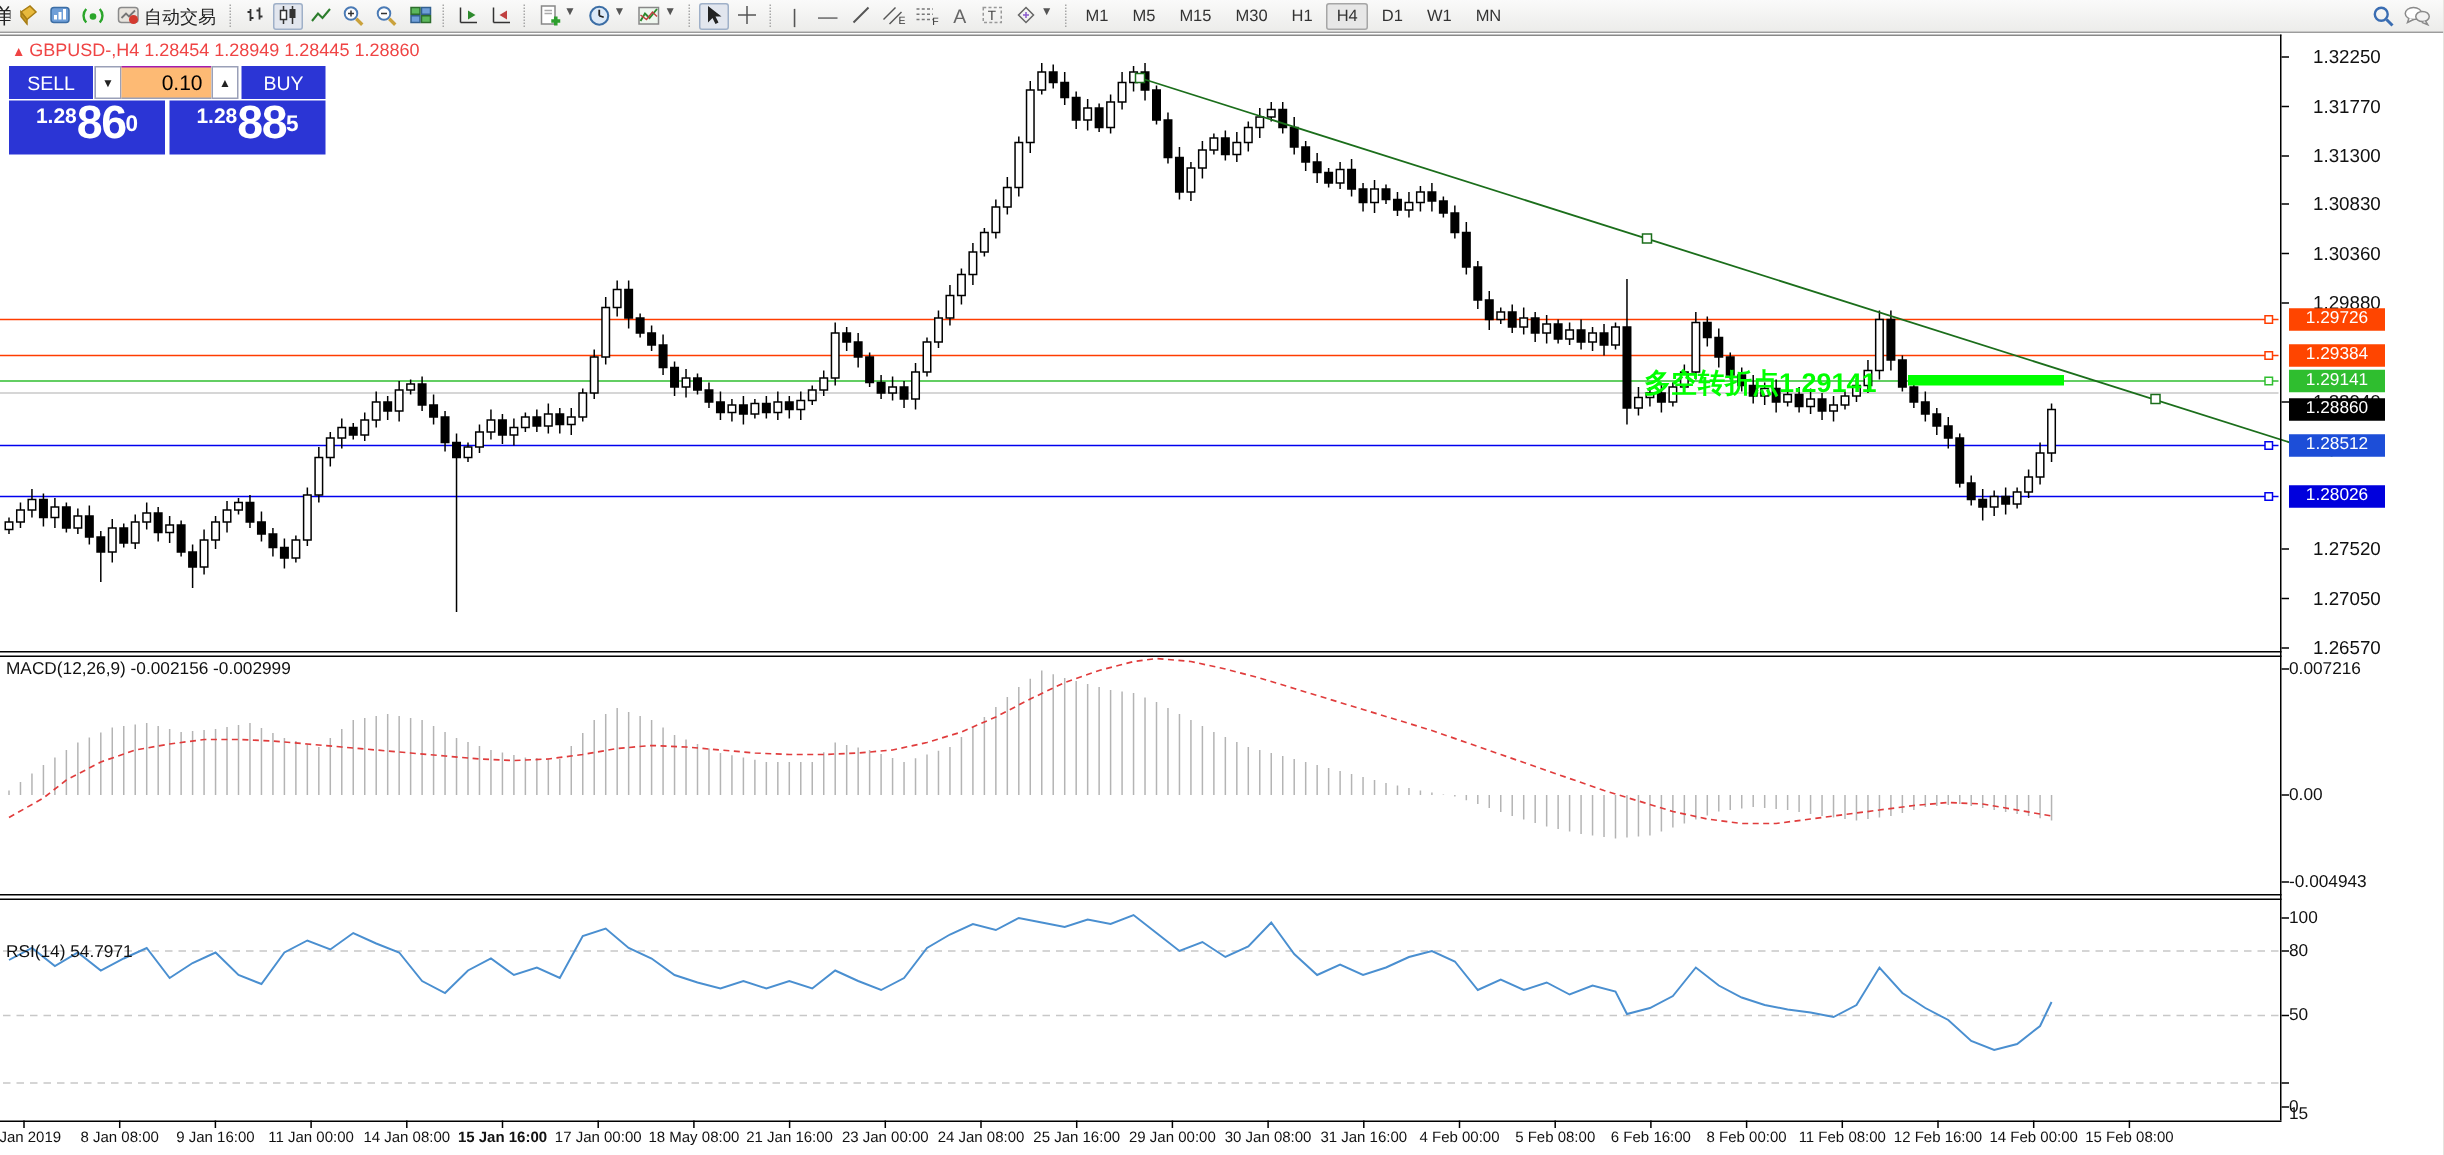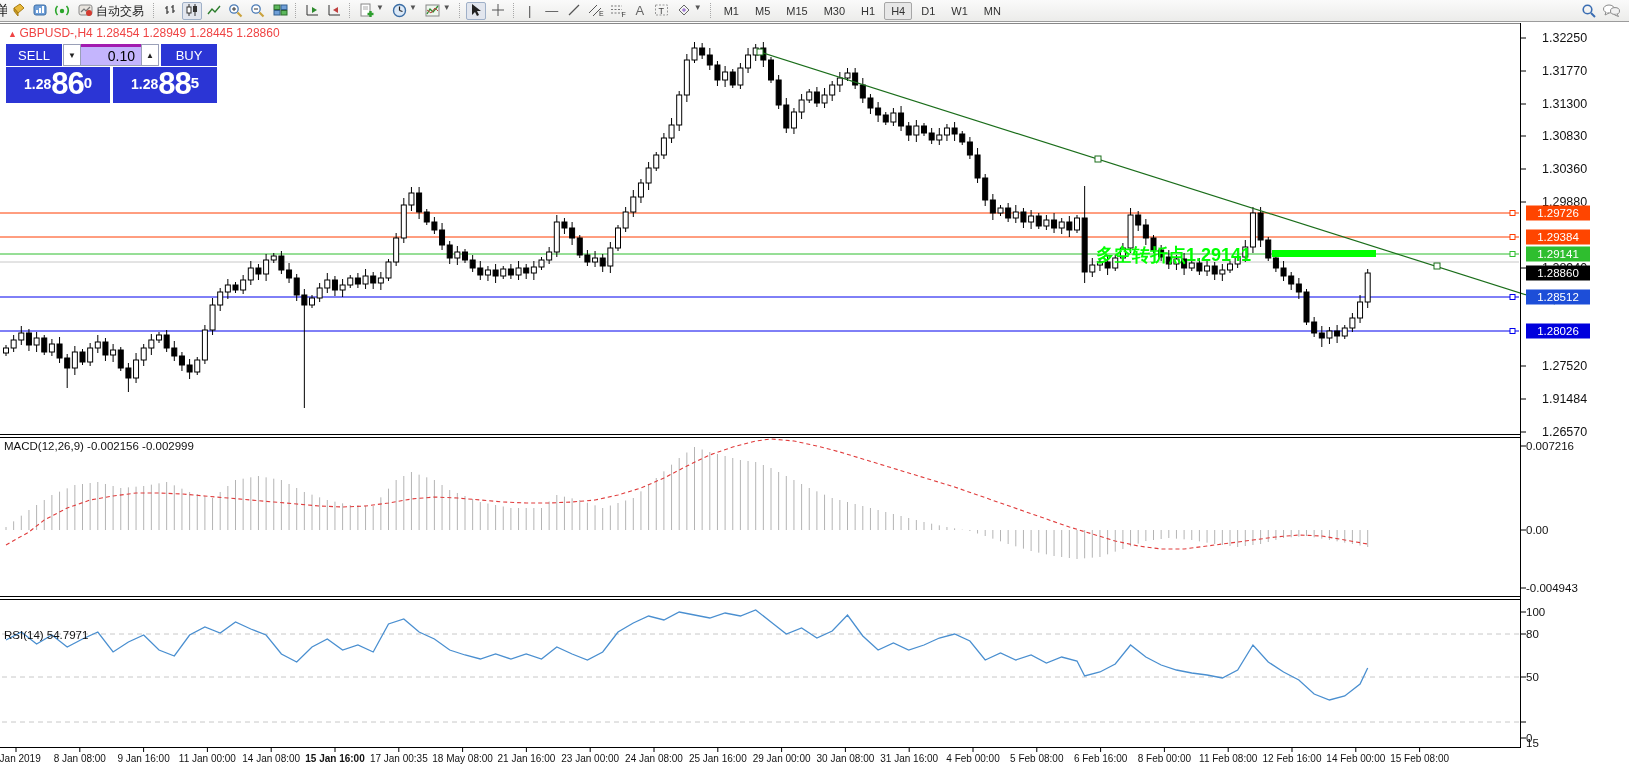--- a/index.html
+++ b/index.html
@@ -29,24 +29,24 @@
     color:#fff;font-size:11.5px;transform:translateY(-50%);}
   .date-label{position:absolute;top:753px;font-size:10px;color:#111;transform:translateX(-50%);white-space:nowrap;}
 
   
   .panel{position:absolute;left:6px;top:44px;width:211px;height:59px;}
   .p-row1{position:absolute;left:0;top:0;width:211px;height:22px;display:flex;}
   .p-sell,.p-buy{background:#2b35d5;color:#fff;font-size:13px;display:flex;align-items:center;justify-content:center;}
   .p-sell{width:56px;border-right:1px solid #fff;}
   .p-buy{width:56px;border-left:1px solid #fff;margin-left:auto;}
   .p-spin{width:18px;background:#fff;border:1px solid #9aa0b8;box-sizing:border-box;display:flex;align-items:center;justify-content:center;font-size:8px;color:#222;}
-  .p-vol{width:60px;background:#c4b5fd;border-top:3px solid #a21caf;border-bottom:1px solid #9aa0b8;box-sizing:border-box;
+  .p-vol{width:60px;background:#fdba74;border-top:1px solid #a21caf;border-bottom:1px solid #9aa0b8;box-sizing:border-box;
     font-size:14px;color:#000;display:flex;align-items:center;justify-content:flex-end;padding-right:6px;}
   .p-prices{position:absolute;left:0;top:23px;width:211px;height:36px;display:flex;}
-  .p-price{background:#2b35d5;color:#fff;display:flex;align-items:center;justify-content:center;padding-bottom:2px;}
+  .p-price{background:#2b35d5;color:#fff;display:flex;align-items:flex-start;justify-content:center;padding-bottom:2px;}
   .p-price.sell{width:104px;margin-right:3px;}
   .p-price.buy{width:104px;}
   .pp-small{font-size:14px;font-weight:bold;line-height:20px;}
   .pp-big{font-size:31px;font-weight:bold;line-height:30px;letter-spacing:-1px;}
   .pp-sup{font-size:15px;font-weight:bold;line-height:32px;align-self:flex-start;}
 
   .chart-title{position:absolute;left:8px;top:26px;font-size:12px;color:#ef4444;}
   .annotation{position:absolute;font-weight:bold;font-size:18px;white-space:nowrap;z-index:5;}
 
   svg text{font-family:"Liberation Sans",sans-serif;}
@@ -901,21 +901,21 @@
 
   <div id="axis-labels">
       <div class="axis-label" style="top: 38px;">1.32250</div>
       <div class="axis-label" style="top: 71px;">1.31770</div>
       <div class="axis-label" style="top: 104px;">1.31300</div>
       <div class="axis-label" style="top: 136px;">1.30830</div>
       <div class="axis-label" style="top: 169px;">1.30360</div>
       <div class="axis-label" style="top: 202px;">1.29880</div>
       <div class="axis-label" style="top: 268px;">1.28940</div>
       <div class="axis-label" style="top: 366px;">1.27520</div>
-      <div class="axis-label" style="top: 399px;">1.91484</div>
+      <div class="axis-label" style="top: 399px;">1.27050</div>
       <div class="axis-label" style="top: 432px;">1.26570</div>
       <div class="axis-label" style="top: 446px; left: 1526px; font-size: 11.5px;">0.007216</div>
       <div class="axis-label" style="top: 530px; left: 1526px; font-size: 11.5px;">0.00</div>
       <div class="axis-label" style="top: 588px; left: 1526px; font-size: 11.5px;">-0.004943</div>
       <div class="axis-label" style="top: 612px; left: 1526px; font-size: 11.5px;">100</div>
       <div class="axis-label" style="top: 634px; left: 1526px; font-size: 11.5px;">80</div>
       <div class="axis-label" style="top: 677px; left: 1526px; font-size: 11.5px;">50</div>
       <div class="axis-label" style="top: 722px; left: 1526px; font-size: 11.5px; margin-top: 21px;">15</div>
       <div class="axis-label" style="top: 738px; left: 1526px; font-size: 11.5px;">0</div>
     </div>
@@ -927,21 +927,21 @@
       <div class="badge" style="top: 331px; background: rgb(0, 0, 221);">1.28026</div>
       <div class="badge" style="top: 273px; background: rgb(0, 0, 0);">1.28860</div>
     </div>
   <div id="timeline">
       <div class="date-label" style="left: 16px;">7 Jan 2019</div>
       <div class="date-label" style="left: 79.8px;">8 Jan 08:00</div>
       <div class="date-label" style="left: 143.6px;">9 Jan 16:00</div>
       <div class="date-label" style="left: 207.4px;">11 Jan 00:00</div>
       <div class="date-label" style="left: 271.2px;">14 Jan 08:00</div>
       <div class="date-label" style="left: 335px; font-weight: bold;">15 Jan 16:00</div>
-      <div class="date-label" style="left: 398.8px;">17 Jan 00:35</div>
+      <div class="date-label" style="left: 398.8px;">17 Jan 00:00</div>
       <div class="date-label" style="left: 462.6px;">18 May 08:00</div>
       <div class="date-label" style="left: 526.4px;">21 Jan 16:00</div>
       <div class="date-label" style="left: 590.2px;">23 Jan 00:00</div>
       <div class="date-label" style="left: 654px;">24 Jan 08:00</div>
       <div class="date-label" style="left: 717.8px;">25 Jan 16:00</div>
       <div class="date-label" style="left: 781.6px;">29 Jan 00:00</div>
       <div class="date-label" style="left: 845.4px;">30 Jan 08:00</div>
       <div class="date-label" style="left: 909.2px;">31 Jan 16:00</div>
       <div class="date-label" style="left: 973px;">4 Feb 00:00</div>
       <div class="date-label" style="left: 1036.8px;">5 Feb 08:00</div>

